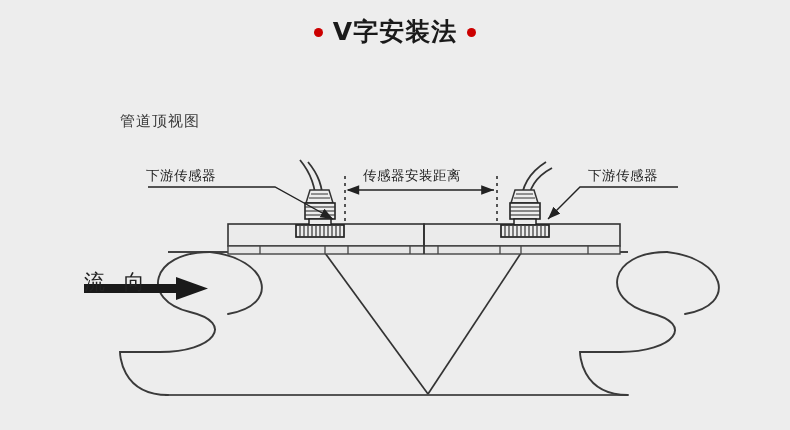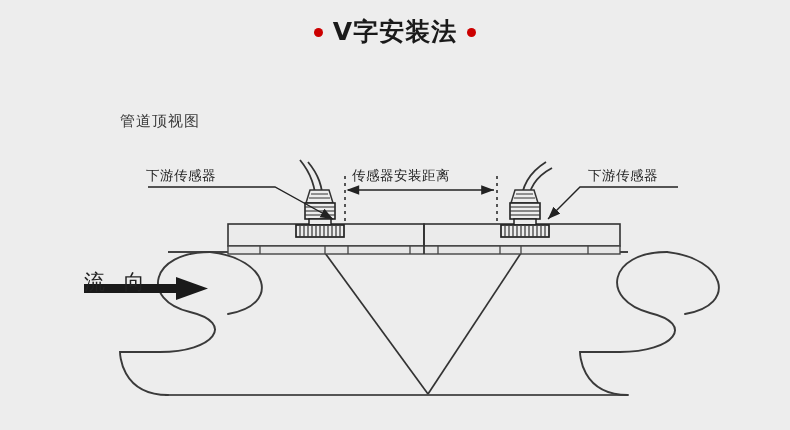--- a/index.html
+++ b/index.html
@@ -71,21 +71,21 @@
     left: 0;
   }
   .anno {
     position: absolute;
     font-size: 13.5px;
     color: #222;
     letter-spacing: 0.5px;
     white-space: nowrap;
   }
   #lbl-upstream  { left: 146px; top: 167px; }
-  #lbl-distance  { left: 352px; top: 167px; }
+  #lbl-distance  { left: 363px; top: 167px; }
   #lbl-downstream{ left: 588px; top: 167px; font-family: Liberation Serif, serif; }
   #lbl-flow      { left: 84px;  top: 268px; font-size: 21px; letter-spacing: 6px; font-weight: 400;}
 </style>
 </head>
 <body>
 
 <div class="page">
 
   <div class="title-row">
     <span class="title-dot"></span>

